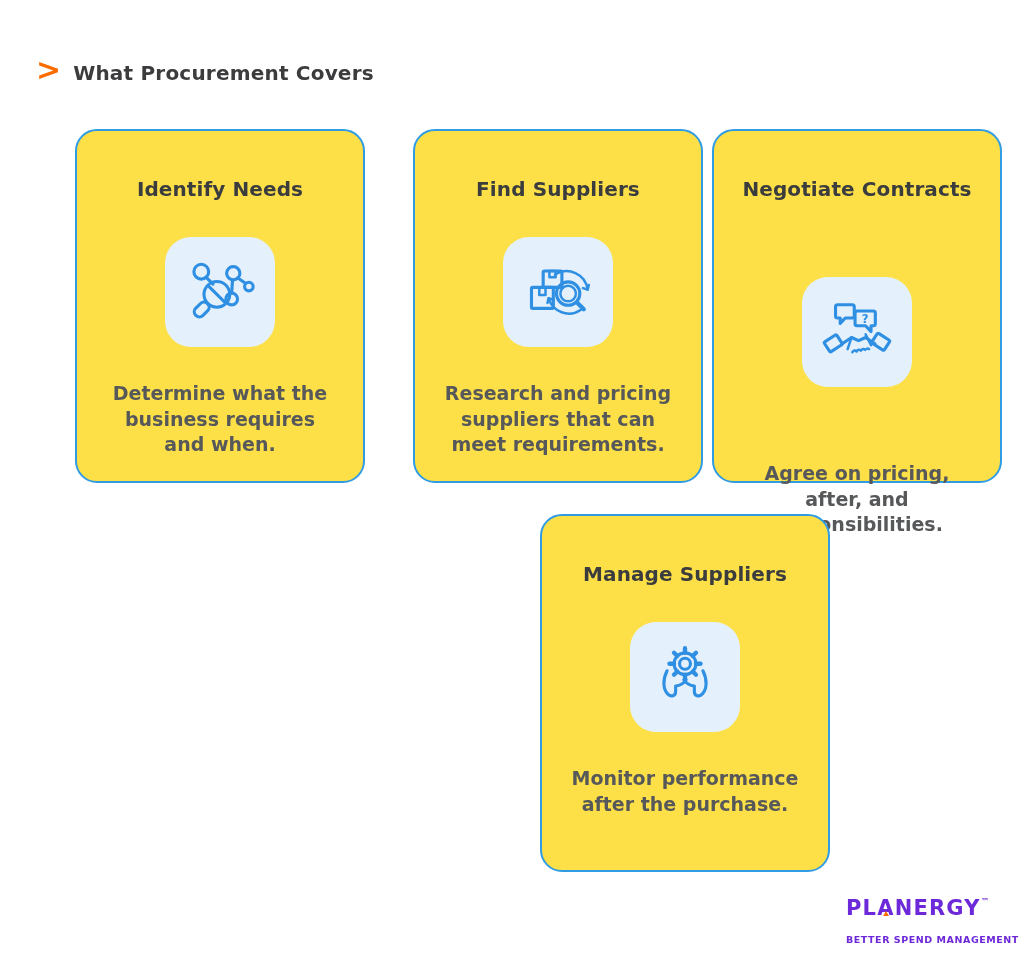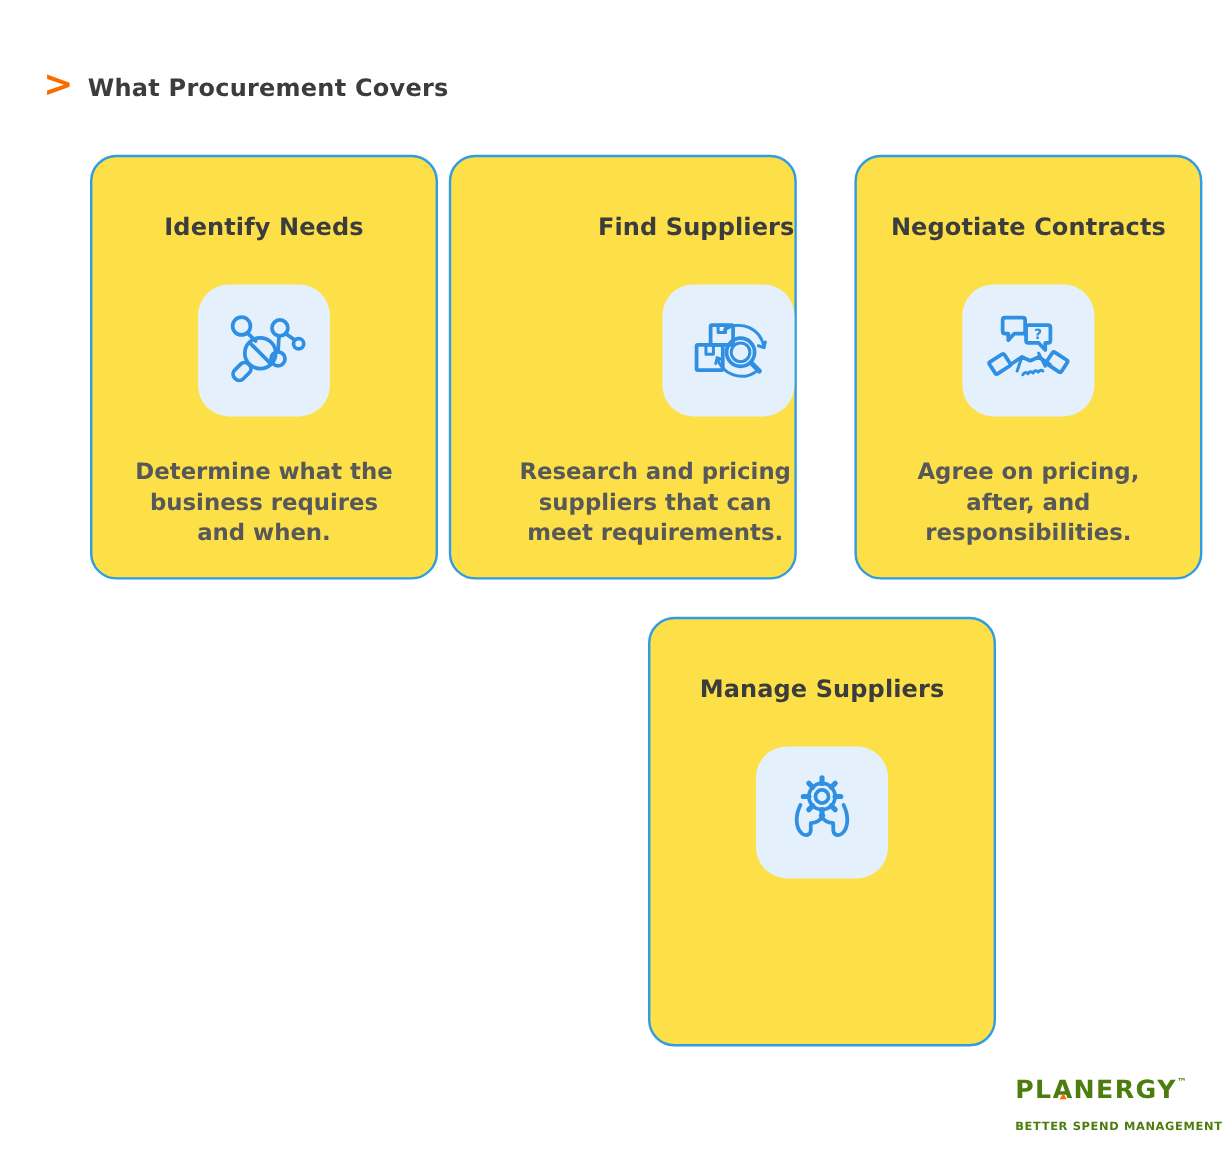--- a/index.html
+++ b/index.html
@@ -52,21 +52,21 @@
   .ic-thick{fill:none;stroke:#2E8FE3;stroke-width:5.5;stroke-linecap:round;stroke-linejoin:round;}
   .ic-thin{fill:none;stroke:#2E8FE3;stroke-width:3.2;stroke-linecap:round;stroke-linejoin:round;}
   .ic-text{fill:#2E8FE3;stroke:none;font-family:"DejaVu Sans",sans-serif;font-weight:700;font-size:15px;}
   .card-desc{
     margin:34px 0 0 0;max-width:232px;
     font-size:19px;color:#57585A;line-height:1.35;font-weight:bold;
   }
   
   .logo{
     position:absolute;left:846px;top:898px;width:160px;
-    color:#4d7c0f;line-height:1;
+    color:#6d28d9;line-height:1;
   }
   .logo-word{
     font-size:21px;font-weight:700;letter-spacing:1.2px;white-space:nowrap;
   }
   .logo-a{position:relative;display:inline-block;}
   .logo-a::after{
     content:"";position:absolute;left:50%;transform:translateX(-50%);
     bottom:3px;width:0;height:0;
     border-left:3.5px solid transparent;border-right:3.5px solid transparent;
     border-bottom:5px solid #F96D00;
@@ -98,41 +98,41 @@
         <circle class="ic" cx="87" cy="43" r="5.5"></circle>
         <circle class="ic" cx="65" cy="59" r="7.5"></circle>
         <circle class="ic" cx="46" cy="53" r="16.5"></circle>
         <line class="ic" x1="36" y1="43" x2="56" y2="63"></line>
         <rect class="ic" x="20" y="62" width="13" height="21" rx="6" transform="rotate(45 26.5 72.5)"></rect>
       </svg>
     </div>
     <p class="card-desc">Determine what the business requires and when.</p>
   </section>
 
-  <section class="card row1" style="left:347px;align-items:flex-end;">
+  <section class="card row1" style="left:386px;">
     <h2 class="card-title">Find Suppliers</h2>
     <div class="icon-tile">
       <svg width="78" height="78" viewBox="0 0 100 100">
         <rect class="ic" x="31" y="23" width="24" height="21" rx="1.5"></rect>
         <rect class="ic-thin" x="39" y="23" width="8" height="8"></rect>
         <rect class="ic" x="16" y="44" width="28" height="27" rx="1.5"></rect>
         <rect class="ic-thin" x="26" y="44" width="8" height="10"></rect>
         <path class="ic-thin" d="M46 28 A27 27 0 0 1 88 47"></path>
         <path class="ic-thin" d="M88 47 l-6 -2 M88 47 l1.5 -6"></path>
         <path class="ic-thin" d="M79 73 A27 27 0 0 1 38 58"></path>
         <path class="ic-thin" d="M38 58 l6 2 M38 58 l-1.5 6"></path>
         <circle class="ic" cx="63" cy="52" r="15"></circle>
         <circle class="ic-thin" cx="63" cy="52" r="10"></circle>
         <line class="ic-thick" x1="75" y1="64" x2="83" y2="72"></line>
       </svg>
     </div>
     <p class="card-desc">Research and pricing suppliers that can meet requirements.</p>
   </section>
 
-  <section class="card row1" style="left:685px;">
+  <section class="card row1" style="left:685px;gap:40px;">
     <h2 class="card-title">Negotiate Contracts</h2>
     <div class="icon-tile">
       <svg width="78" height="78" viewBox="0 0 100 100">
         <path class="ic" d="M25 15 h19 q2.5 0 2.5 2.5 v12 q0 2.5 -2.5 2.5 h-9 l-6.5 7 v-7 h-3.5 q-2.5 0 -2.5 -2.5 v-12 q0 -2.5 2.5 -2.5 z"></path>
         <path class="ic" d="M50 23 h21 q2.5 0 2.5 2.5 v14 q0 2.5 -2.5 2.5 h-3 v7.5 l-7 -7.5 h-11 q-2.5 0 -2.5 -2.5 v-14 q0 -2.5 2.5 -2.5 z"></path>
         <text class="ic-text" x="56" y="38">?</text>
         <rect class="ic" x="10" y="57" width="19" height="15" rx="2" transform="rotate(-33 19.5 64.5)"></rect>
         <rect class="ic" x="71" y="55" width="19" height="15" rx="2" transform="rotate(33 80.5 62.5)"></rect>
         <path class="ic" d="M31 65 l12 -8 l9 4 l9 -4 l12 8"></path>
         <path class="ic-thin" d="M43 57 l-5 15 M61 53 l7 14"></path>
@@ -154,20 +154,21 @@
         <line class="ic-thick" x1="50" y1="47" x2="50" y2="53"></line>
         <line class="ic-thick" x1="50" y1="19" x2="50" y2="13"></line>
         <line class="ic-thick" x1="59.9" y1="42.9" x2="64.1" y2="47.1"></line>
         <line class="ic-thick" x1="40.1" y1="23.1" x2="35.9" y2="18.9"></line>
         <line class="ic-thick" x1="59.9" y1="23.1" x2="64.1" y2="18.9"></line>
         <line class="ic-thick" x1="40.1" y1="42.9" x2="35.9" y2="47.1"></line>
         <path class="ic" d="M27 42 c-6 12 -5 24 1 30 c4 4 10 2.5 10 -3.5 l0 -7 c6 -0.5 11 -4 13.5 -8"></path>
         <path class="ic" d="M73 42 c6 12 5 24 -1 30 c-4 4 -10 2.5 -10 -3.5 l0 -7 c-6 -0.5 -11 -4 -13.5 -8"></path>
       </svg>
     </div>
+    <p class="card-desc">Monitor performance after the purchase.</p>
   </section>
 
   <div class="logo">
     <div>
       <span class="logo-word"><span>P</span><span>L</span><span class="logo-a">A</span><span>N</span><span>E</span><span>R</span><span>G</span><span>Y</span></span><span class="logo-tm">™</span>
     </div>
     <div class="logo-tagline">BETTER SPEND MANAGEMENT</div>
   </div>
 
 </div>

